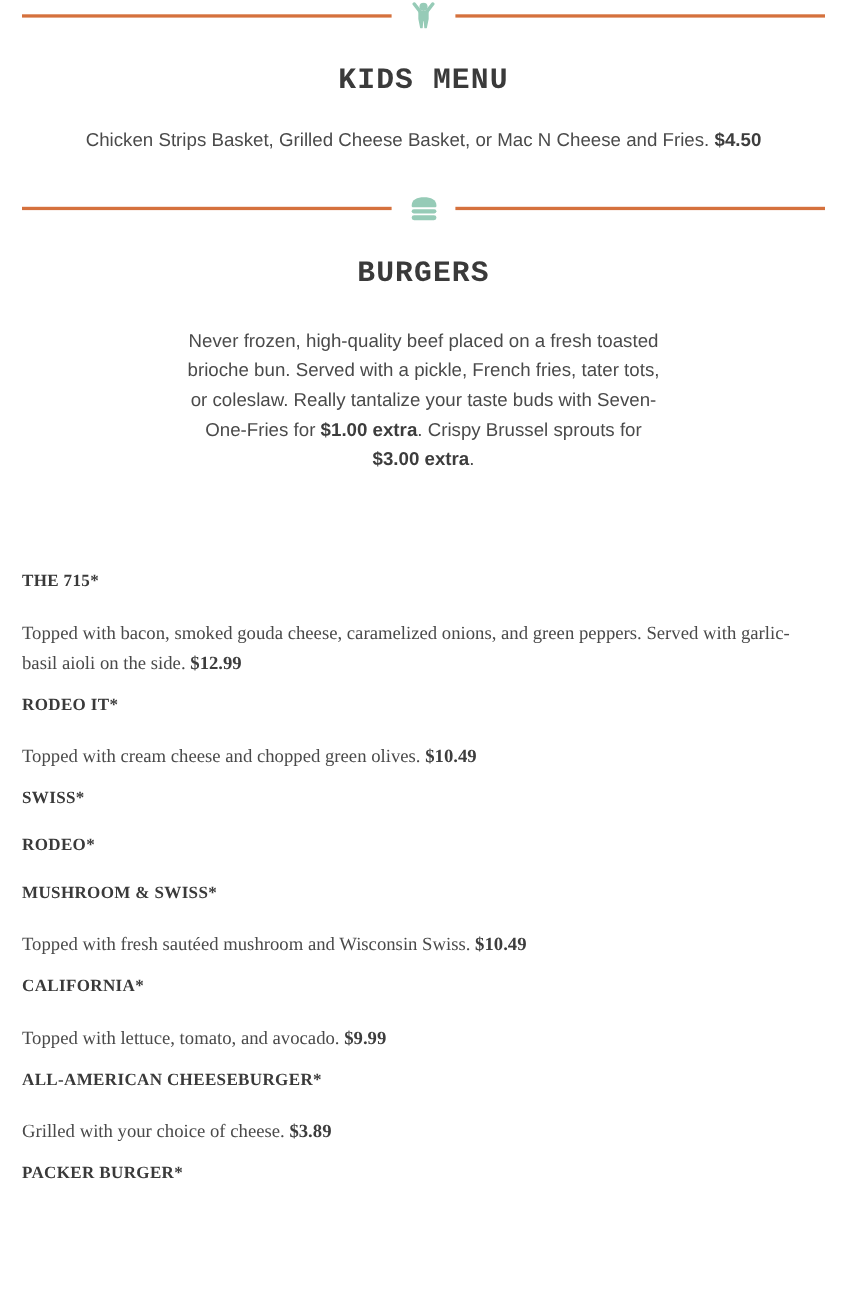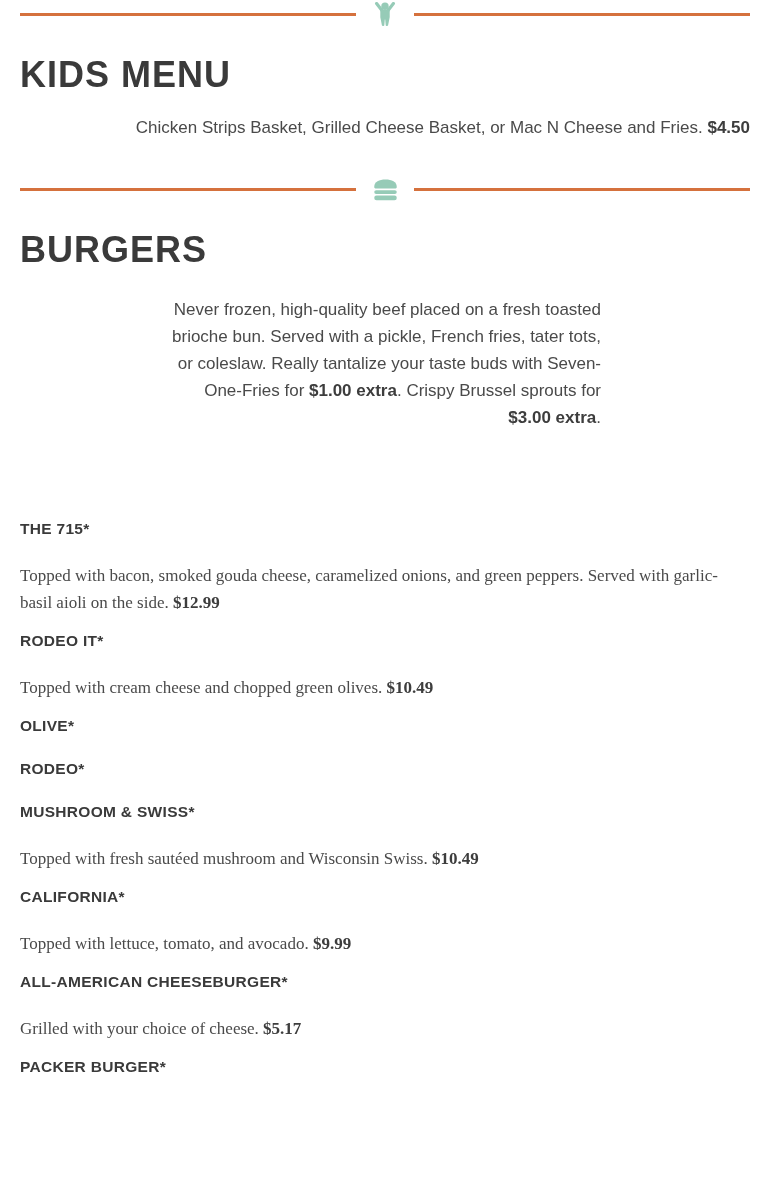--- a/index.html
+++ b/index.html
@@ -35,50 +35,50 @@
   .divider .icon-wrap {
     width: 58px;
     display: flex;
     justify-content: center;
     align-items: center;
   }
   .icon-wrap svg { color: var(--icon-teal); display: block; }
 
   
   .section-title {
-    font-family: Liberation Sans, sans-serif;
+    font-family: Liberation Mono, monospace;
     font-weight: bold;
-    font-size: 36px;
+    font-size: 27px;
     line-height: 33px;
     letter-spacing: 1px;
     color: var(--heading);
-    text-align: left;
+    text-align: center;
     margin: 31px 0 0;
   }
 
   
   .section-intro {
     font-size: 17px;
     line-height: 27px;
-    text-align: right;
+    text-align: center;
     margin: 23px auto 0;
   }
   .section-intro.narrow {
     max-width: 432px;
     margin-top: 30px;
   }
   .section-intro strong, .item-desc strong {
     color: var(--strong);
     font-weight: bold;
   }
 
   
   .items { margin-top: 88px; }
   .item-name {
-    font-family: Liberation Sans, sans-serif;
+    font-family: Liberation Serif, serif;
     font-weight: bold;
     font-size: 15.5px;
     line-height: 19px;
     letter-spacing: 0.3px;
     color: var(--heading);
     margin: 0 0 24px;
   }
   .item-desc {
     font-size: 17px;
     line-height: 27px;
@@ -129,40 +129,40 @@
       <h4 class="item-name">THE 715*</h4>
       <p class="item-desc"><span>Topped with bacon, smoked gouda cheese, caramelized onions, and green peppers. Served with garlic-basil aioli on the side. </span><strong>$12.99</strong></p>
     </div>
 
     <div>
       <h4 class="item-name">RODEO IT*</h4>
       <p class="item-desc"><span>Topped with cream cheese and chopped green olives. </span><strong>$10.49</strong></p>
     </div>
 
     <div>
-      <h4 class="item-name">OLIVE*</h4>
+      <h4 class="item-name">SWISS*</h4>
     </div>
 
     <div>
       <h4 class="item-name">RODEO*</h4>
     </div>
 
     <div>
       <h4 class="item-name">MUSHROOM &amp; SWISS*</h4>
       <p class="item-desc"><span>Topped with fresh sautéed mushroom and Wisconsin Swiss. </span><strong>$10.49</strong></p>
     </div>
 
     <div>
       <h4 class="item-name">CALIFORNIA*</h4>
       <p class="item-desc"><span>Topped with lettuce, tomato, and avocado. </span><strong>$9.99</strong></p>
     </div>
 
     <div>
       <h4 class="item-name">ALL-AMERICAN CHEESEBURGER*</h4>
-      <p class="item-desc"><span>Grilled with your choice of cheese. </span><strong>$5.17</strong></p>
+      <p class="item-desc"><span>Grilled with your choice of cheese. </span><strong>$3.89</strong></p>
     </div>
 
     <div>
       <h4 class="item-name">PACKER BURGER*</h4>
 
     </div>
 
   </div>
 </div>
 

